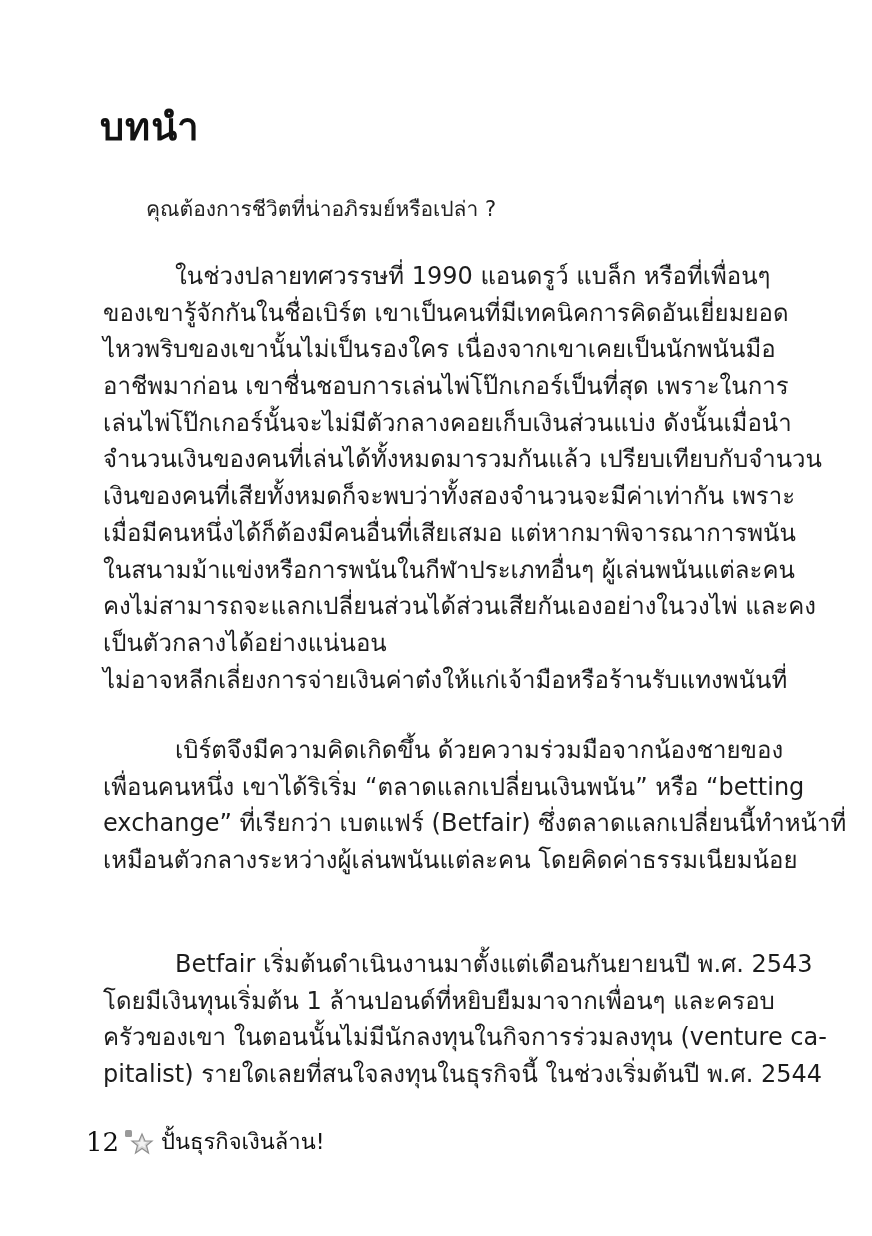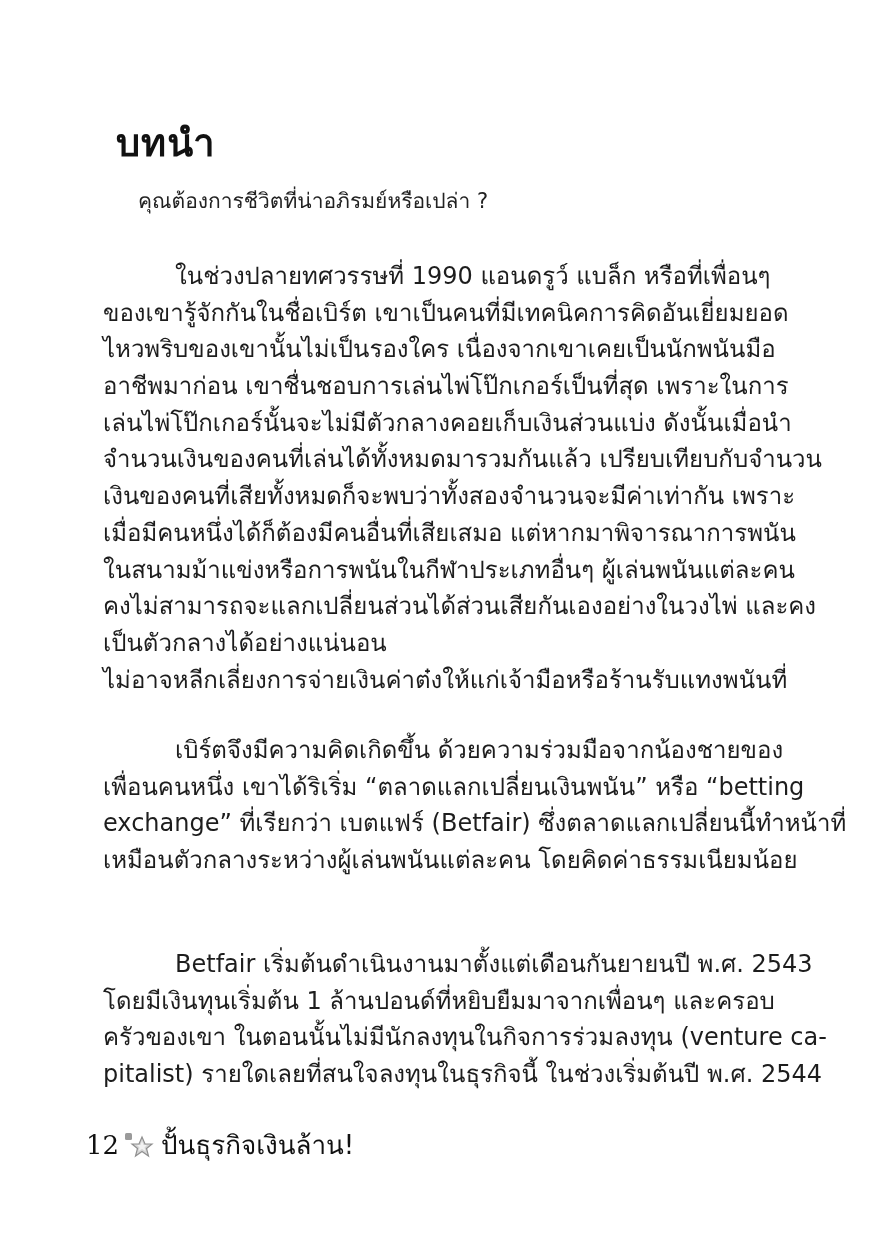--- a/index.html
+++ b/index.html
@@ -22,29 +22,29 @@
     height: 1236px;
   }
   .chapter-title {
     position: absolute;
     left: 100px;
     top: 96px;
     font-size: 38px;
     font-weight: bold;
     letter-spacing: 1px;
     color: #111;
-    margin: 16px;
+    margin: 0;
   }
   .subtitle {
     position: absolute;
     left: 138px;
     top: 184px;
     font-size: 21px;
     color: #222;
-    margin: 0;
+    margin: 8px;
     white-space: nowrap;
   }
   .body-block {
     position: absolute;
     left: 103px;
     width: 660px;
     font-size: 24px;
     line-height: 36.7px;
     text-align: justify;
     text-align-last: left;
@@ -81,21 +81,21 @@
     font-family: "DejaVu Serif", "Liberation Serif", serif;
     font-size: 26px;
     color: #111;
   }
   .star-icon {
     width: 32px;
     height: 28px;
     display: inline-block;
   }
   .book-title {
-    font-size: 26px;
+    font-size: 22px;
     color: #111;
     margin-left: 2px;
   }
 </style>
 </head>
 <body>
 
 <div class="page">
 
   <h1 class="chapter-title">บทนำ</h1>

